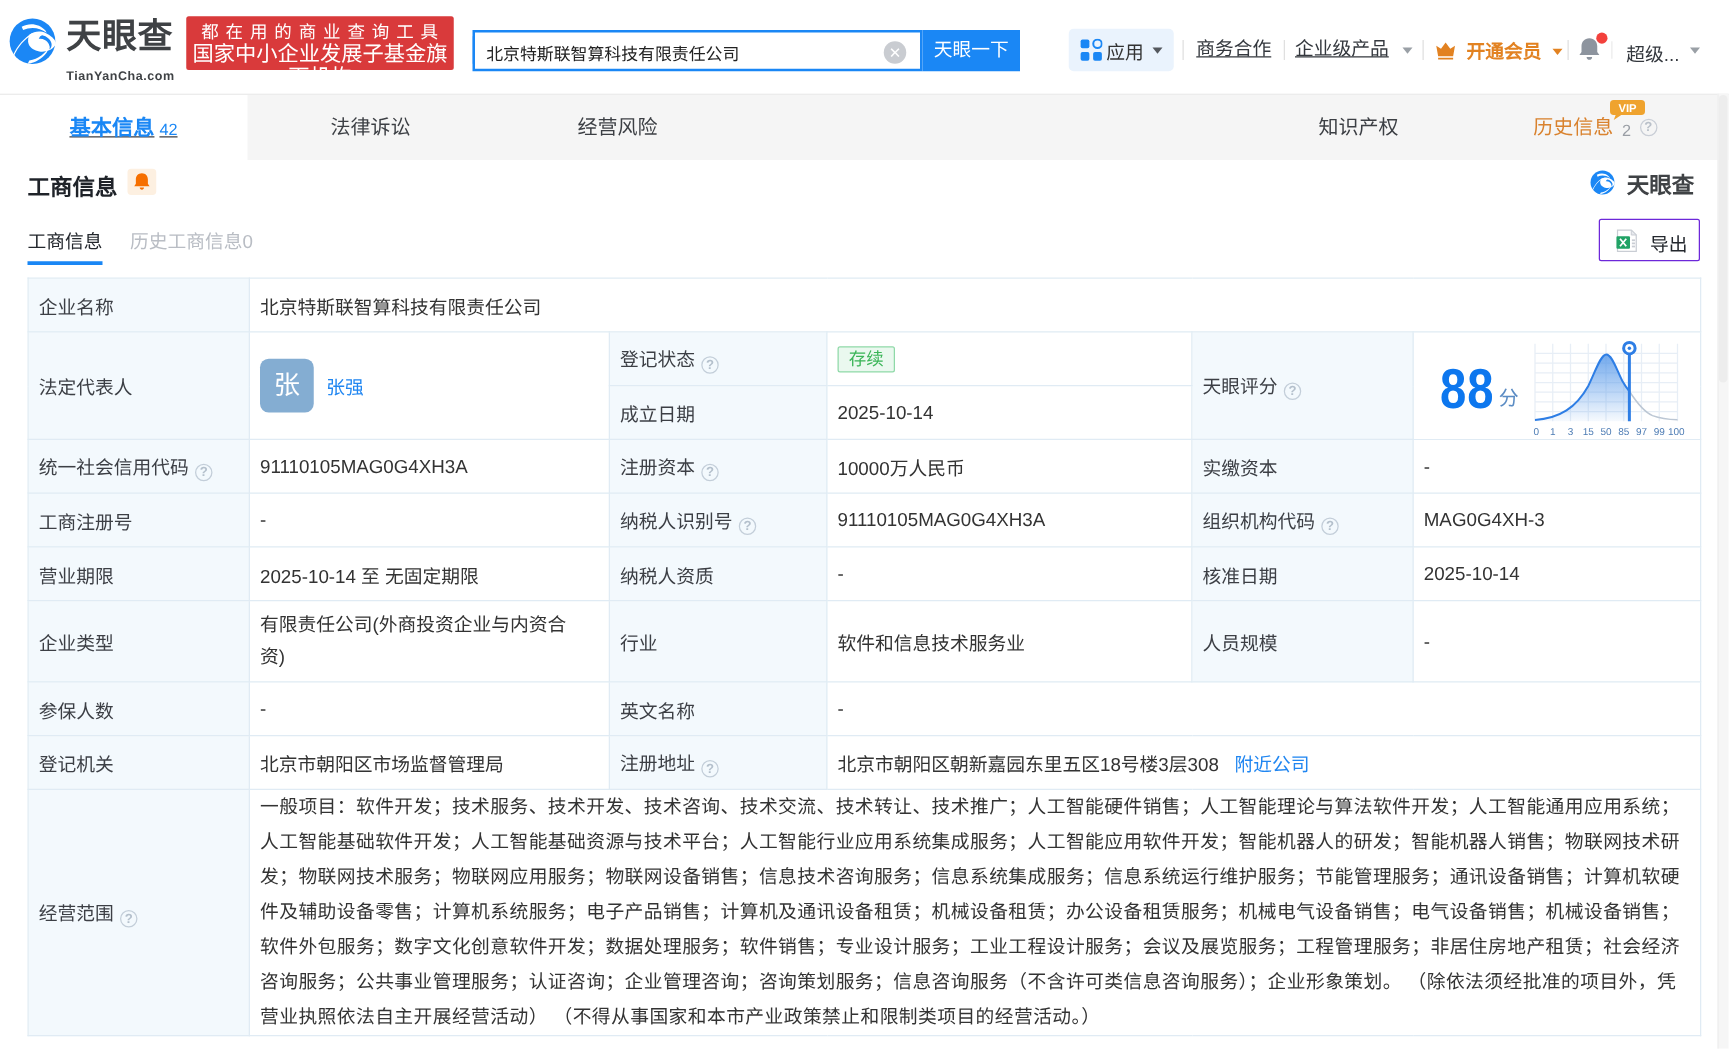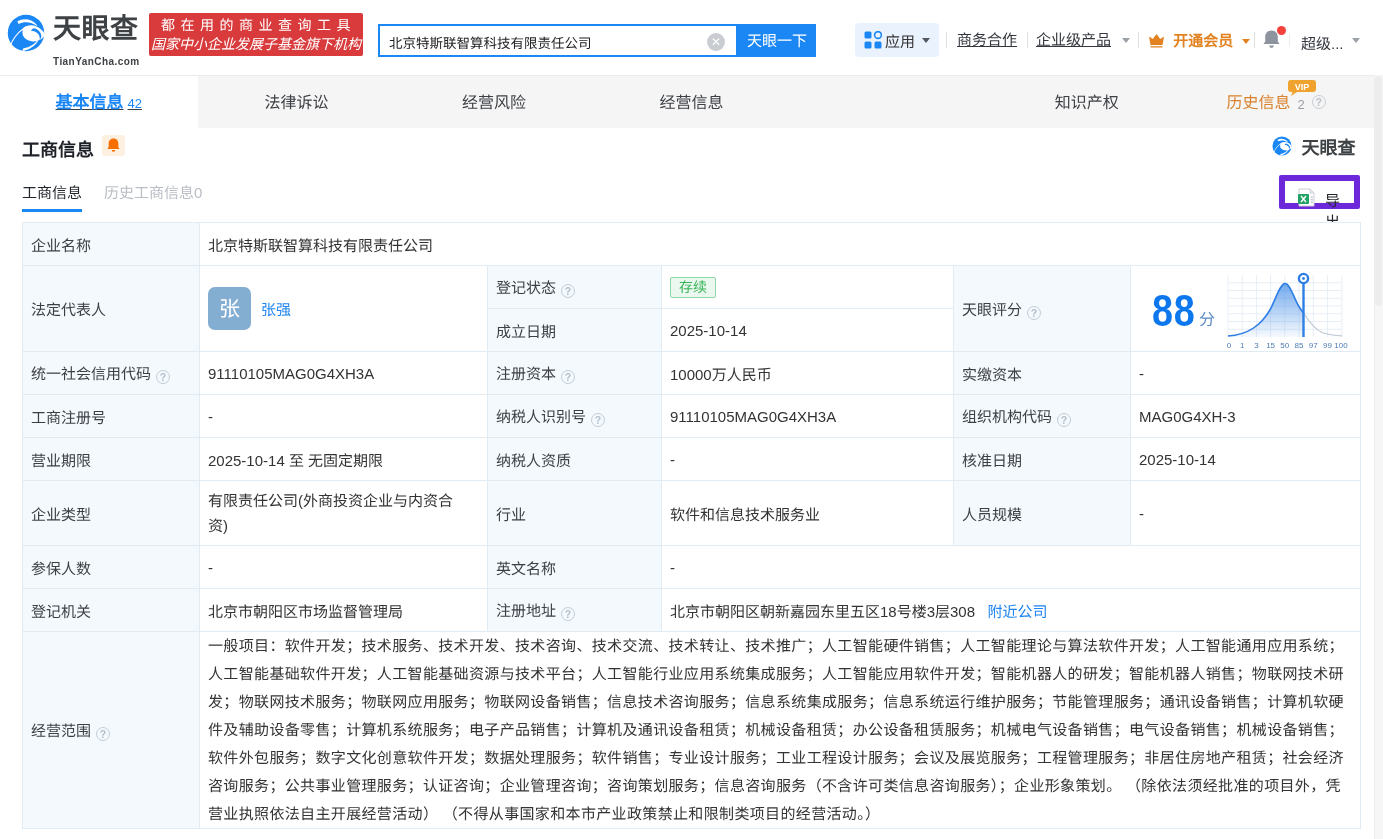--- a/index.html
+++ b/index.html
@@ -10,21 +10,21 @@
 
 
 #hdr { position:absolute; left:0; top:0; width:1383px; height:75px; background:#fff; }
 #logo-circ { position:absolute; left:5px; top:12px; }
 #logo-txt { position:absolute; left:53px; top:14px; width:120px; white-space:nowrap; }
 #logo-txt .cn { font-size:28px; font-weight:bold; color:#3f4245; letter-spacing:0.5px; line-height:29px;}
 #logo-txt .en { font-size:10px; font-weight:bold; color:#3f4245; letter-spacing:0.45px; margin-top:13px;}
 #redbox { position:absolute; left:149px; top:13px; width:214px; height:43px; background:#d93a3b; border-radius:2px;
   color:#fff; text-align:center; padding-top:3px; }
 #redbox .l1 { font-size:14px; letter-spacing:5.5px; line-height:19px; margin-left:5px;}
-#redbox .l2 { font-size:14px; line-height:18px;font-style:italic; }
+#redbox .l2 { font-size:17px; line-height:18px; }
 
 
 #stabs { position:absolute; left:378px; top:2px; height:22px;margin-top:27px; }
 #stabs .st { display:inline-block; font-size:13px; color:#34383e; line-height:22px; margin-right:31px; vertical-align:top;}
 #stabs .st.on { background:#1a87f5; color:#fff; width:61px; text-align:center; margin-right:9px;}
 #sbox { position:absolute; left:378px; top:24px; width:360px; height:33px; background:#fff;
   border:2px solid #1a87f5; }
 #sbox .q { position:absolute; left:9px; top:6px; font-size:13.5px; color:#222; }
 #sclear { position:absolute; left:327px; top:7px; width:18px; height:18px; border-radius:50%; background:#c9ccd1; color:#fff;
   font-size:12px; text-align:center; line-height:18px;}
@@ -48,21 +48,21 @@
 .mtab.on b { color:#1a87f5; font-size:17px; }
 .mtab.on .cnt { color:#1a87f5; font-size:13px; margin-left:4px;}
 
 
 #sect-title { position:absolute; left:22px; top:135px; font-size:18px; font-weight:bold; color:#1f2329; }
 #bellbox { position:absolute; left:102px; top:135px; width:23px; height:21px; background:#fdf0e1; border-radius:3px; }
 #minilogo { position:absolute; left:1271px; top:133px; }
 #subtabs { position:absolute; left:22px; top:181px; }
 #subtabs .a { font-size:15px; color:#23272d; padding-bottom:7px; border-bottom:3px solid #1a87f5; display:inline-block;}
 #subtabs .b { font-size:15px; color:#b9bdc4; margin-left:22px; }
-#export { position:absolute; left:1279px; top:175px; width:81px; height:34px; border:6px solid #6d28d9; border-radius:2px; background:#fff;}
+#export { position:absolute; left:1279px; top:175px; width:81px; height:34px; border:1px solid #6d28d9; border-radius:2px; background:#fff;}
 #export .t { position:absolute; left:40px; top:8px; font-size:15px; color:#23272d;}
 
 
 #tbl { position:absolute; left:22px; top:222px; border-collapse:collapse; table-layout:fixed; }
 #tbl td { border:1px solid #e0ebf4; font-size:15px; color:#333; vertical-align:middle; padding:0 8px; }
 #tbl td.lb { background:#f3f9fd; color:#3c3f45; }
 #tbl td.vl { background:#fff; }
 .qm { display:inline-block; width:14px; height:14px; border:1px solid #c3ced9; border-radius:50%; color:#b4c0cc;
   font-size:10.5px; line-height:13px; text-align:center; margin-left:5px; vertical-align:-2px; font-weight:bold;}
 a.lk { color:#2086f1; text-decoration:none; }
@@ -142,21 +142,20 @@
     </div>
     <div class="sep" style="left:1289px; height:14px; top:33px; background:#ececec;"></div>
     <div id="sup">超级...</div>
     <span class="caret" style="position:absolute;left:1352px;top:38px;border-top-color:#9aa0a6;"></span>
   </div>
 
   <div id="tabbar">
     <div class="mtab on" style="left:0"><b>基本信息</b><span class="cnt">42</span></div>
     <div class="mtab" style="left:197.6px">法律诉讼</div>
     <div class="mtab" style="left:395.2px">经营风险</div>
-    <div class="mtab" style="left:592.8px">经营信息</div>
     <div class="mtab" style="left:988px">知识产权</div>
     <div class="mtab" style="left:1185.6px; text-align:left;">
       <span style="position:absolute;left:41px;top:0;color:#d9822e;">历史信息</span>
       <span style="position:absolute;left:112px;top:2px;font-size:13px;color:#9a9ea5;">2</span>
       <span class="qm" style="position:absolute;left:126px;top:19px;border-color:#c9ced6;color:#b9c0c9;margin:0;">?</span>
       <svg style="position:absolute;left:102px;top:4px" width="28" height="16" viewBox="0 0 28 16">
         <path d="M3 0 H25 Q28 0 28 3 V9 Q28 12 25 12 H9 L3 16 L4.5 12 H3 Q0 12 0 9 V3 Q0 0 3 0 Z" fill="#efa32e"></path>
         <text x="14" y="9.5" fill="#fff" font-size="9" font-weight="bold" text-anchor="middle">VIP</text>
       </svg>
     </div>

